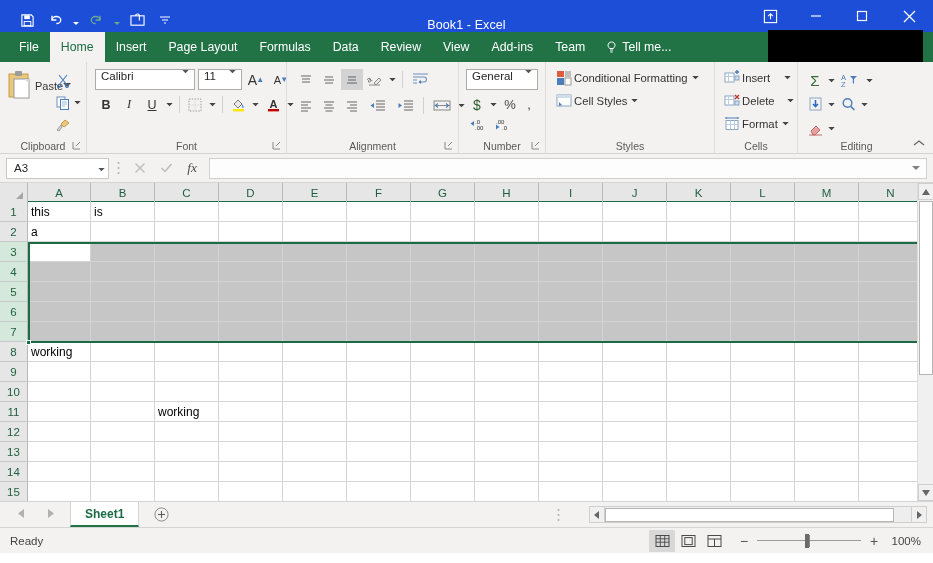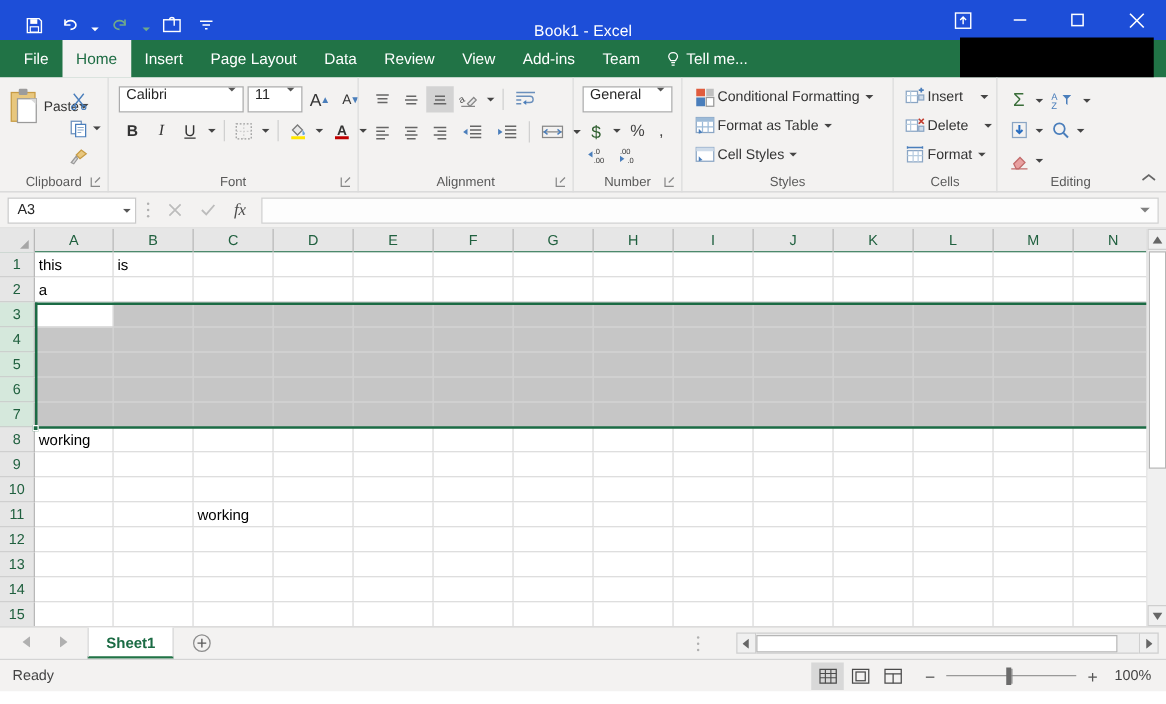--- a/index.html
+++ b/index.html
@@ -301,20 +301,21 @@
           </svg>
       </div>
     </div>
   </div>
 
   <div class="tabstrip">
     <div class="tab">File</div>
     <div class="tab active">Home</div>
     <div class="tab">Insert</div>
     <div class="tab">Page Layout</div>
+    <div class="tab">Formulas</div>
     <div class="tab">Data</div>
     <div class="tab">Review</div>
     <div class="tab">View</div>
     <div class="tab">Add-ins</div>
     <div class="tab">Team</div>
     <div class="tellme">
       <span class="ic">
         <svg width="11" height="13" viewBox="0 0 11 13">
             <path d="M5.5 1C3.5 1 2 2.4 2 4.2c0 1.6 1.3 2.4 1.6 3.3h3.8C7.7 6.6 9 5.8 9 4.2 9 2.4 7.5 1 5.5 1z" fill="none" stroke="#fff" stroke-width="1"></path>
             <path d="M4 9h3M4.3 11h2.4" stroke="#fff" stroke-width="1"></path>
@@ -633,36 +634,20 @@
         <div class="smallbtn" style="height:23px;">
           <span class="ic">
             <svg width="16" height="16" viewBox="0 0 16 16">
                 <rect x="1" y="1" width="7" height="6" fill="#e05c3e"></rect>
                 <rect x="9" y="1" width="6" height="6" fill="#bfbfbf"></rect>
                 <rect x="1" y="8" width="7" height="7" fill="#4a7ebb"></rect>
                 <rect x="9" y="8" width="6" height="7" fill="#fff" stroke="#999"></rect>
               </svg>
           </span>
           <span>Conditional Formatting</span>
-          <span class="dropcaret">
-              <svg width="7" height="4" viewBox="0 0 8 5">
-                <path d="M0 0l4 4 4-4z" fill="#444"></path>
-              </svg>
-            </span>
-        </div>
-        <div class="smallbtn" style="height:23px;">
-          <span class="ic">
-            <svg width="16" height="16" viewBox="0 0 16 16">
-                <rect x="1" y="1" width="14" height="12" fill="#fff" stroke="#8aa5c4"></rect>
-                <rect x="1" y="1" width="14" height="3.4" fill="#9dbbd8"></rect>
-                <path d="M6 4.4v8.6M10.5 4.4v8.6M1 8.5h14" stroke="#9dbbd8"></path>
-                <path d="M3 10l3 3-3 1z" fill="#4a7ebb"></path>
-              </svg>
-          </span>
-          <span>Format as Table</span>
           <span class="dropcaret">
               <svg width="7" height="4" viewBox="0 0 8 5">
                 <path d="M0 0l4 4 4-4z" fill="#444"></path>
               </svg>
             </span>
         </div>
         <div class="smallbtn" style="height:23px;">
           <span class="ic">
             <svg width="16" height="16" viewBox="0 0 16 16">
                 <rect x="1" y="2" width="14" height="11" fill="#fff" stroke="#8aa5c4"></rect>

